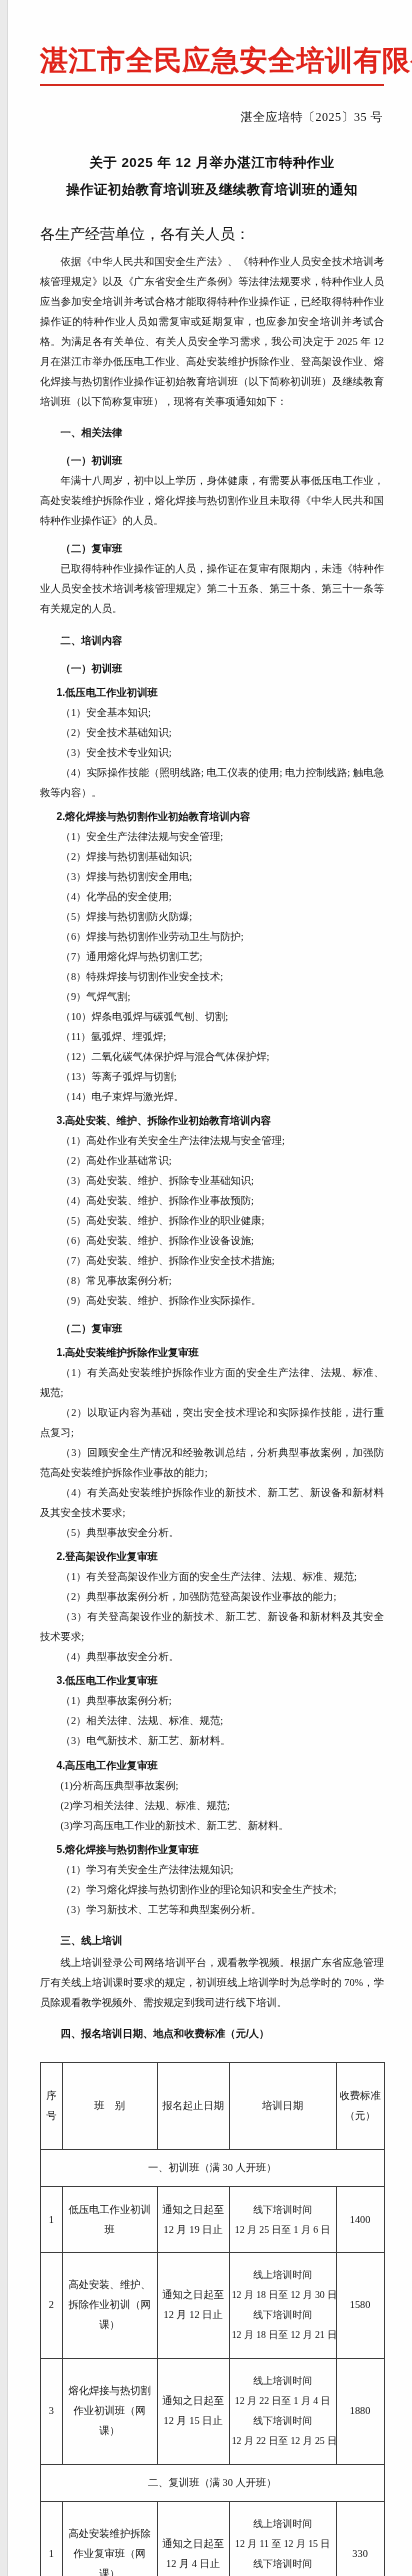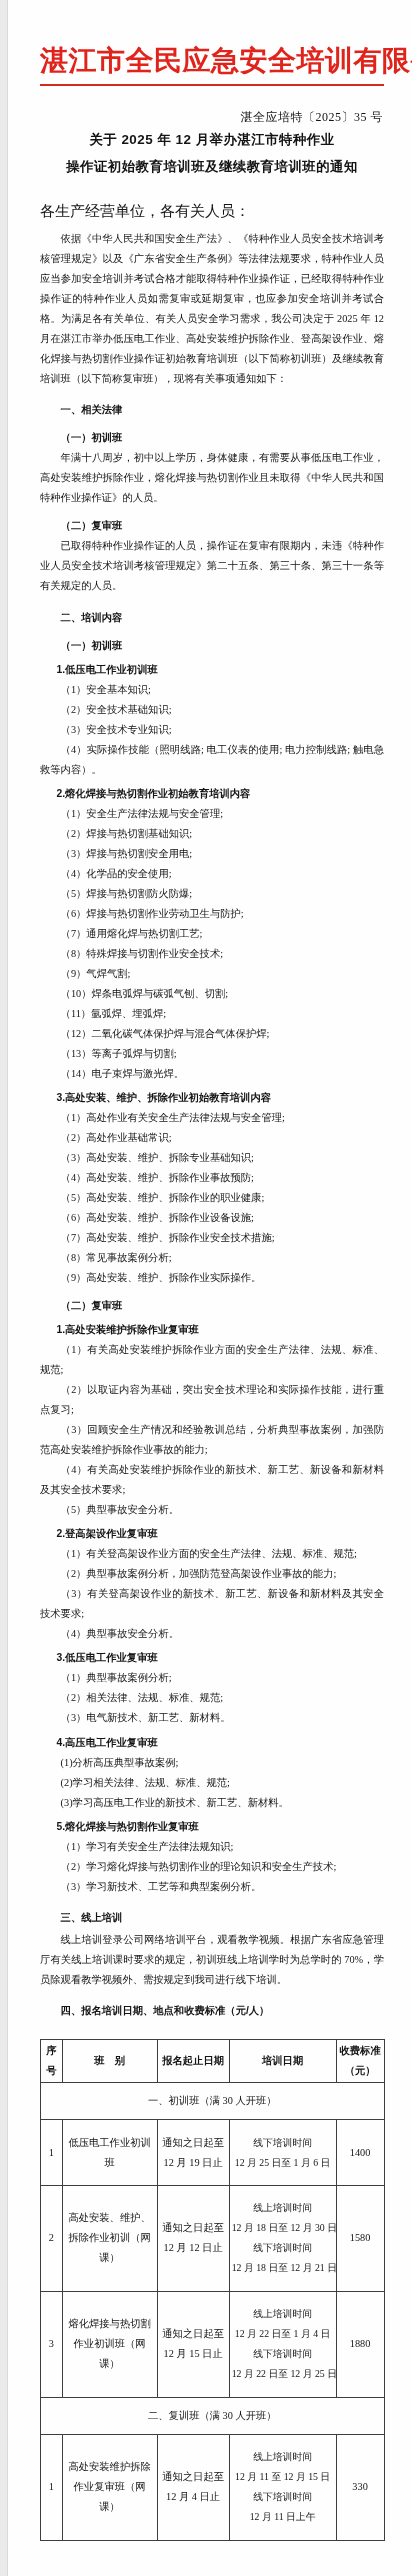--- a/index.html
+++ b/index.html
@@ -7,36 +7,36 @@
   .page { position:relative; width:412px; min-height:3881px; margin:0 auto; background:#fefefe; overflow:hidden; }
   .scan-edge { position:absolute; left:0; top:0; width:7.2px; height:100%; background:#eaeaea; border-right:0.5px solid #d9d9d9; }
   .content { position:relative; padding:0 28px 36px 40px; }
 
   .letterhead { margin-top:43px; text-align:center; font-size:28px; font-weight:bold;
     color:#e0241b; letter-spacing:0.5px; line-height:1.25; white-space:nowrap; }
   .head-rule { border-bottom:2.1px solid #d42a1e; margin-top:6.2px; }
   .doc-number { text-align:right; font-size:12px; margin-top:23px; padding-right:1px; letter-spacing:0.5px; }
 
   .notice-title { text-align:center; font-weight:bold; font-size:13.4px; line-height:27px;
-    font-family:"Liberation Sans","DejaVu Sans",sans-serif; letter-spacing:0.5px; }
+    margin-top:23px; font-family:"Liberation Sans","DejaVu Sans",sans-serif; letter-spacing:0.5px; }
   .salutation { font-size:15px; margin-top:20.6px; line-height:20.6px; }
 
   .blk { font-size:10.3px; line-height:20px; white-space:pre-wrap; text-align:justify; }
   .blk.para, .blk.item { text-indent:2em; }
   .blk.h1 { font-weight:bold; text-indent:2em; margin-top:11.3px; margin-bottom:2.1px;
     font-family:"Liberation Sans","DejaVu Sans",sans-serif; }
   .blk.h2 { font-weight:bold; text-indent:2em; margin-top:8.2px; }
   .blk.h3 { font-weight:bold; text-indent:1.6em; margin-top:4.1px;
     font-family:"Liberation Sans","DejaVu Sans",sans-serif; }
   .intro { margin-top:7.2px; }
 
   table.fee-table { width:100%; border-collapse:collapse; margin-top:17.5px; font-size:10.3px; table-layout:fixed; }
   .fee-table th, .fee-table td { border:1px solid #3d3d3d; text-align:center; vertical-align:middle;
     padding:8.2px 2.1px; line-height:20px; font-weight:normal; }
-  .fee-table thead th { padding:1px 1px;font-weight:bold; }
+  .fee-table thead th { padding:23px 1px; }
   .section-cell { text-align:left; padding:7.2px 5.2px; }
   .c-name { padding-left:3.1px; padding-right:3.1px; }
   .c-sched .sched-line { white-space:nowrap; font-size:9.8px; display:block; }
   .c-no, .c-fee { font-family:"Liberation Serif",serif; }
   .data-row td { padding-top:12.4px; padding-bottom:12.4px; }
 </style>
 </head>
 <body>
 
 <div class="page">

